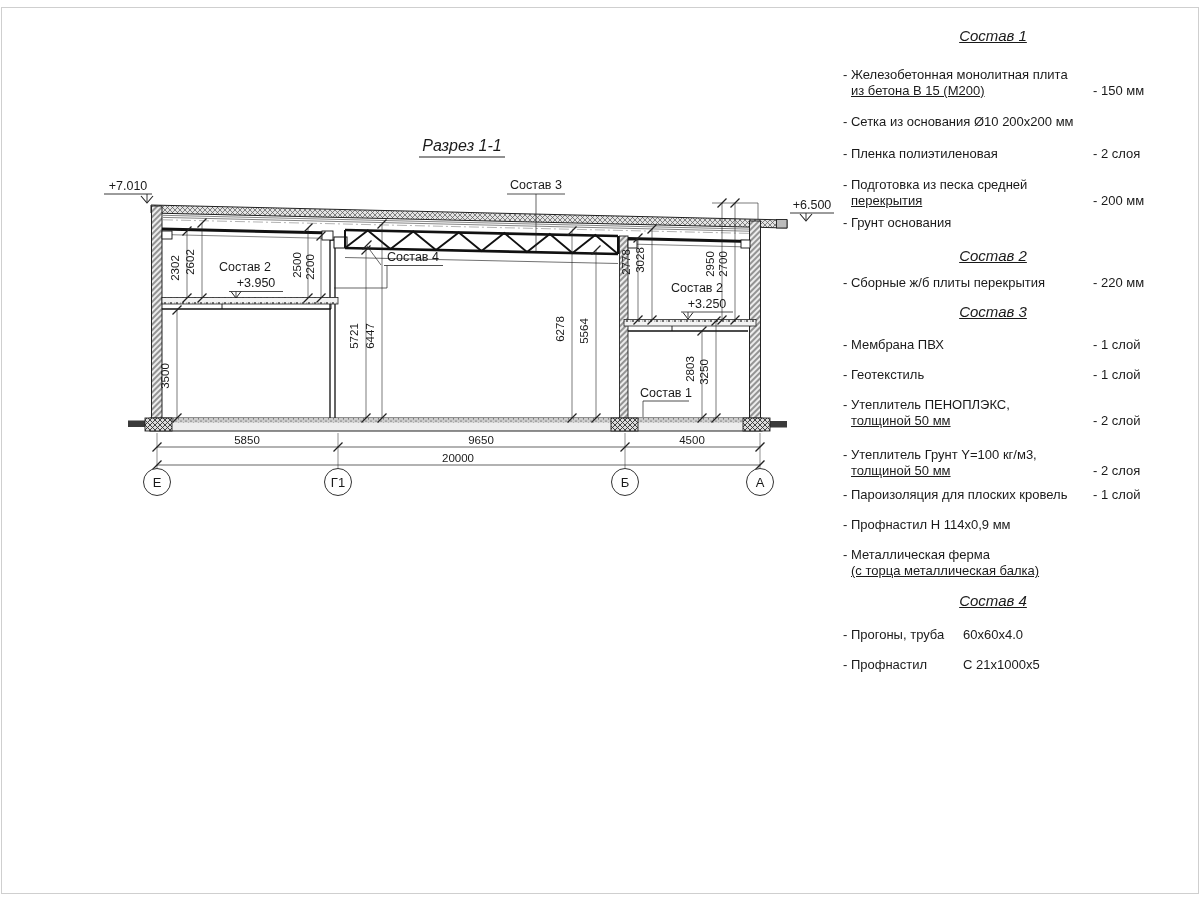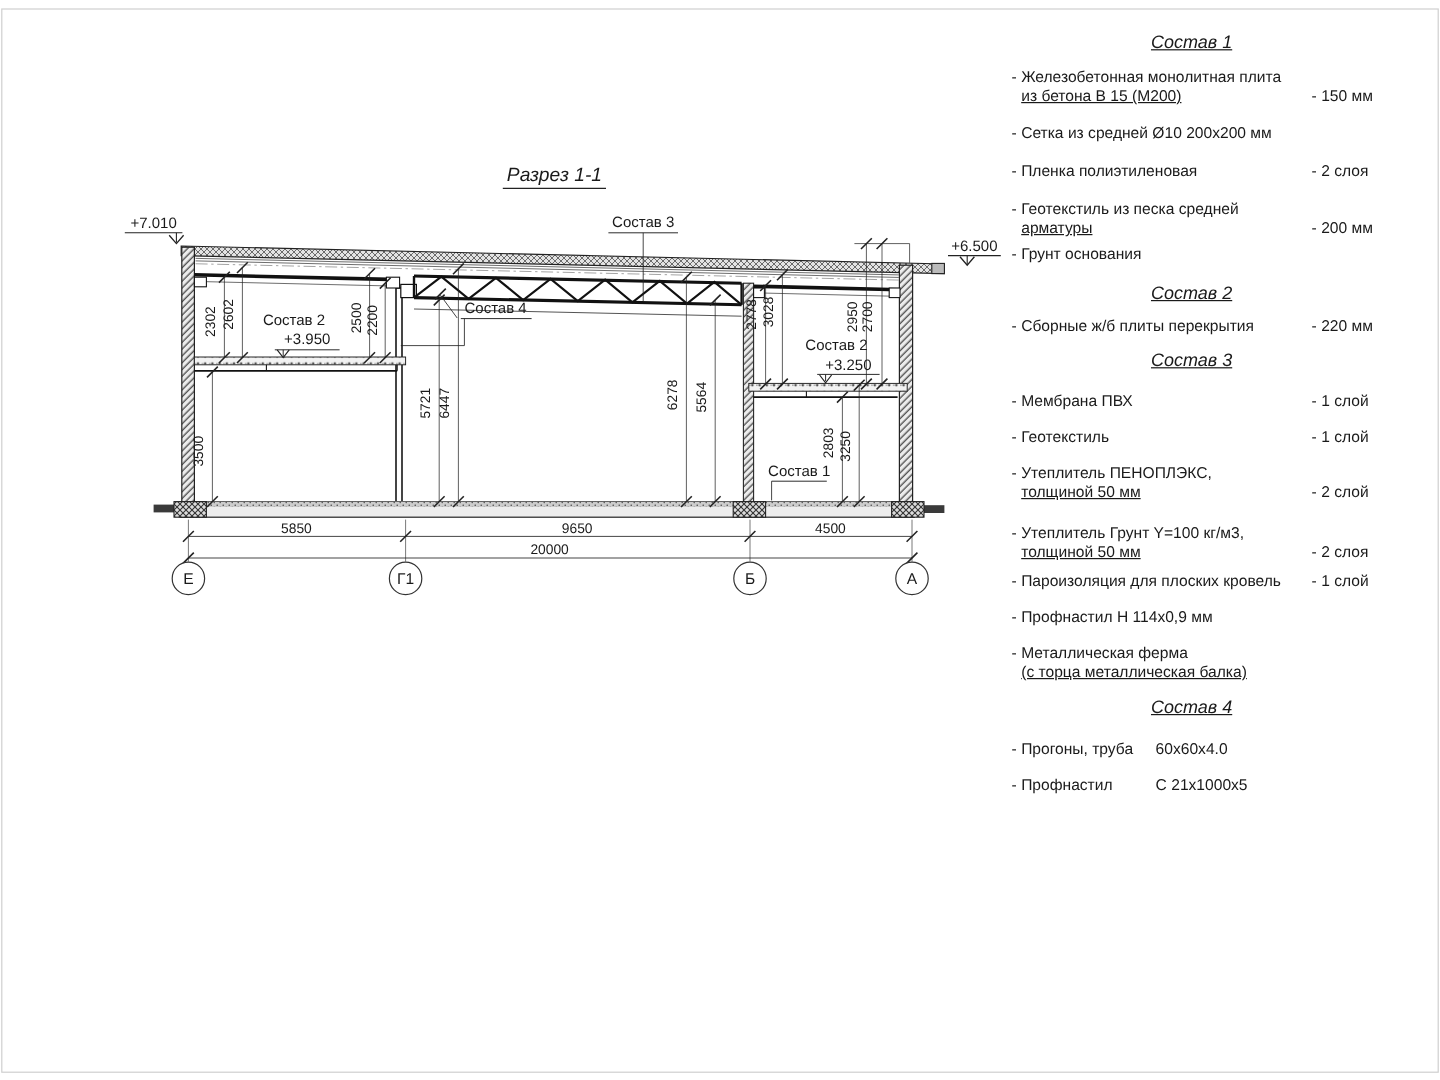--- a/index.html
+++ b/index.html
@@ -264,35 +264,35 @@
       <text x="157" y="487" text-anchor="middle" font-size="13">Е</text>
       <text x="338" y="487" text-anchor="middle" font-size="13">Г1</text>
       <text x="625" y="487" text-anchor="middle" font-size="13">Б</text>
       <text x="760" y="487" text-anchor="middle" font-size="13">А</text>
     </g>
   </svg>
 
   <div id="legend">
     <div class="ltitle" style="margin-top:27px">Состав 1</div>
 
-    <div class="item" style="margin-top:12px">
+    <div class="item" style="margin-top:23px">
       <div>- Железобетонная  монолитная плита</div>
       <div class="l2">из бетона В 15 (М200)</div>
       <span class="val">- 150 мм</span>
     </div>
     <div class="item" style="margin-top:15px">
-      <div>- Сетка из средней Ø10 200х200 мм</div>
+      <div>- Сетка из основания Ø10 200х200 мм</div>
     </div>
     <div class="item" style="margin-top:16px">
       <div>- Пленка полиэтиленовая</div>
       <span class="val">-  2 слоя</span>
     </div>
     <div class="item" style="margin-top:15px">
-      <div>- Геотекстиль из песка средней</div>
-      <div class="l2">арматуры</div>
+      <div>- Подготовка из песка средней</div>
+      <div class="l2">перекрытия</div>
       <span class="val">- 200 мм</span>
     </div>
     <div class="item" style="margin-top:6px">
       <div>- Грунт основания</div>
     </div>
 
     <div class="ltitle" style="margin-top:16px">Состав 2</div>
 
     <div class="item" style="margin-top:11px">
       <div>- Сборные ж/б плиты перекрытия</div>

